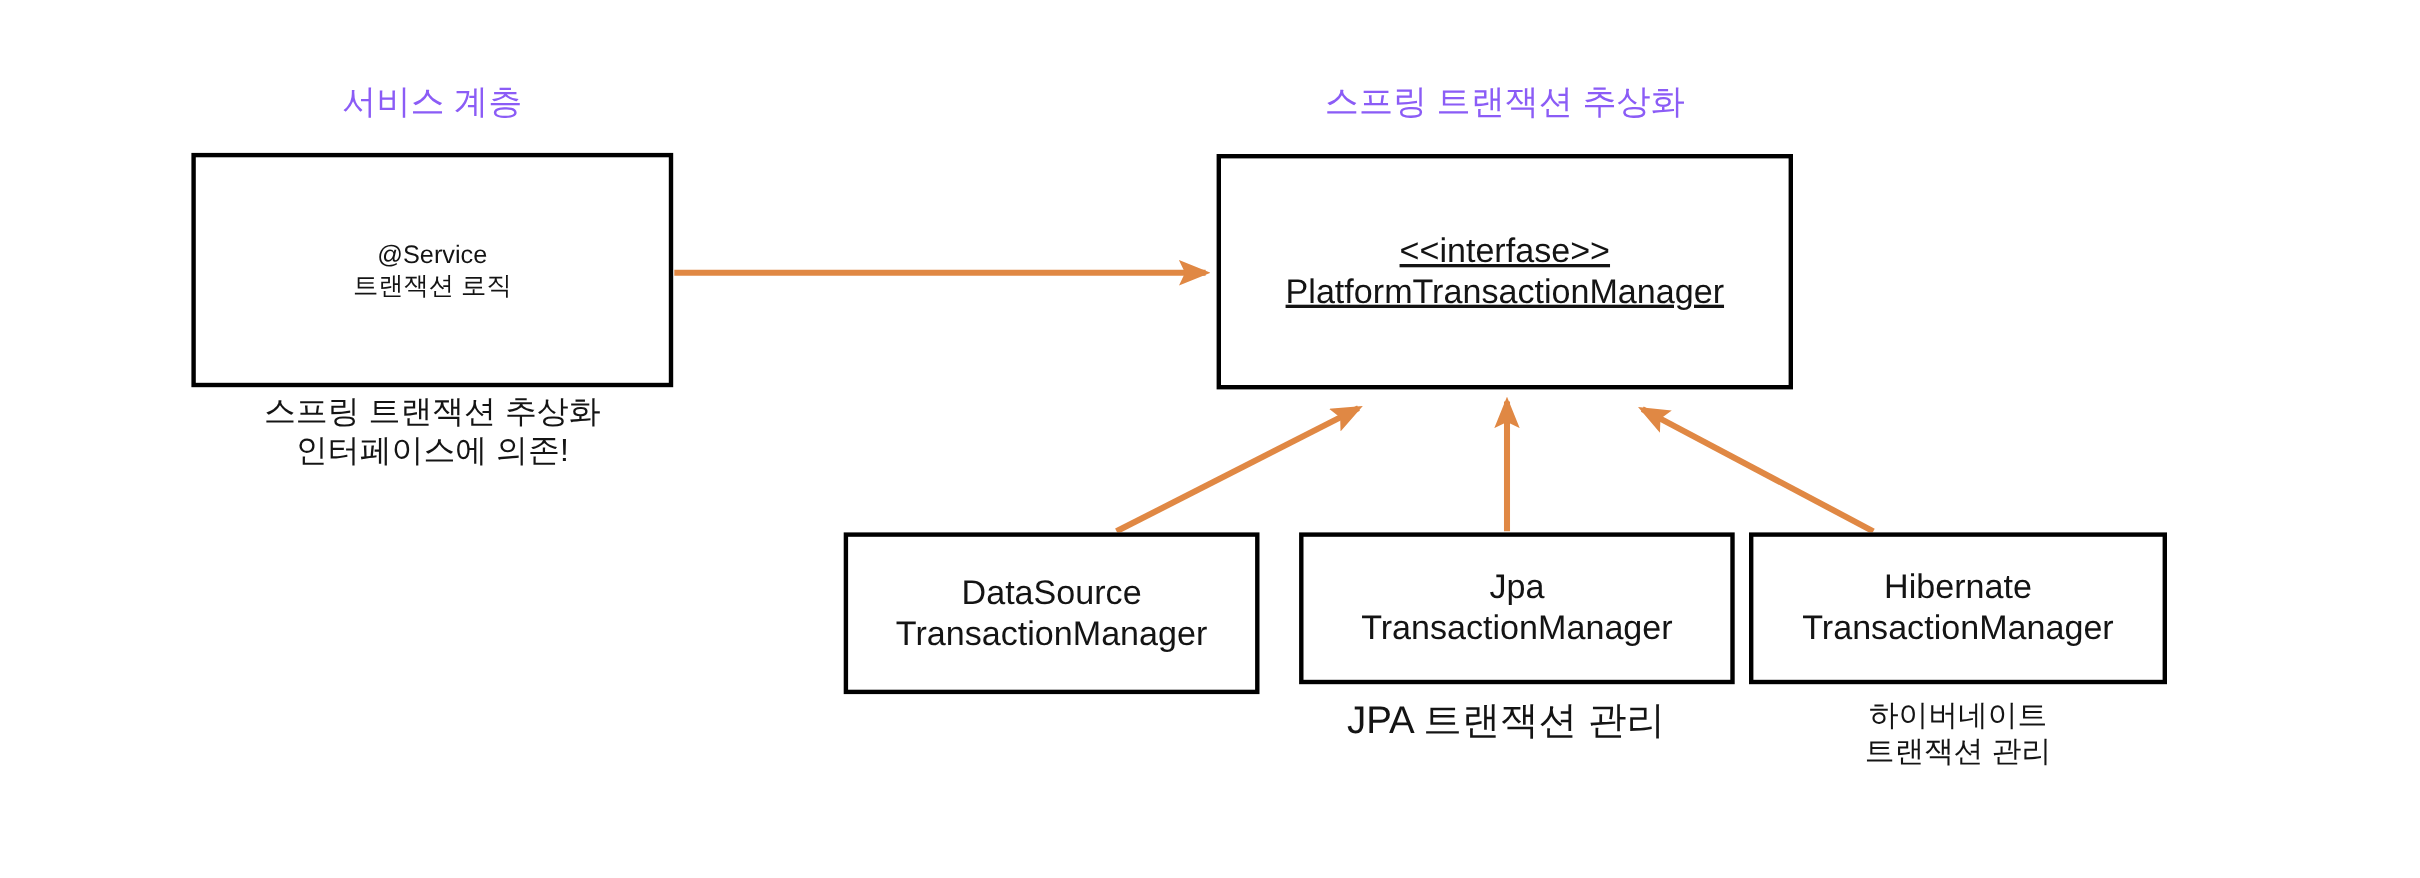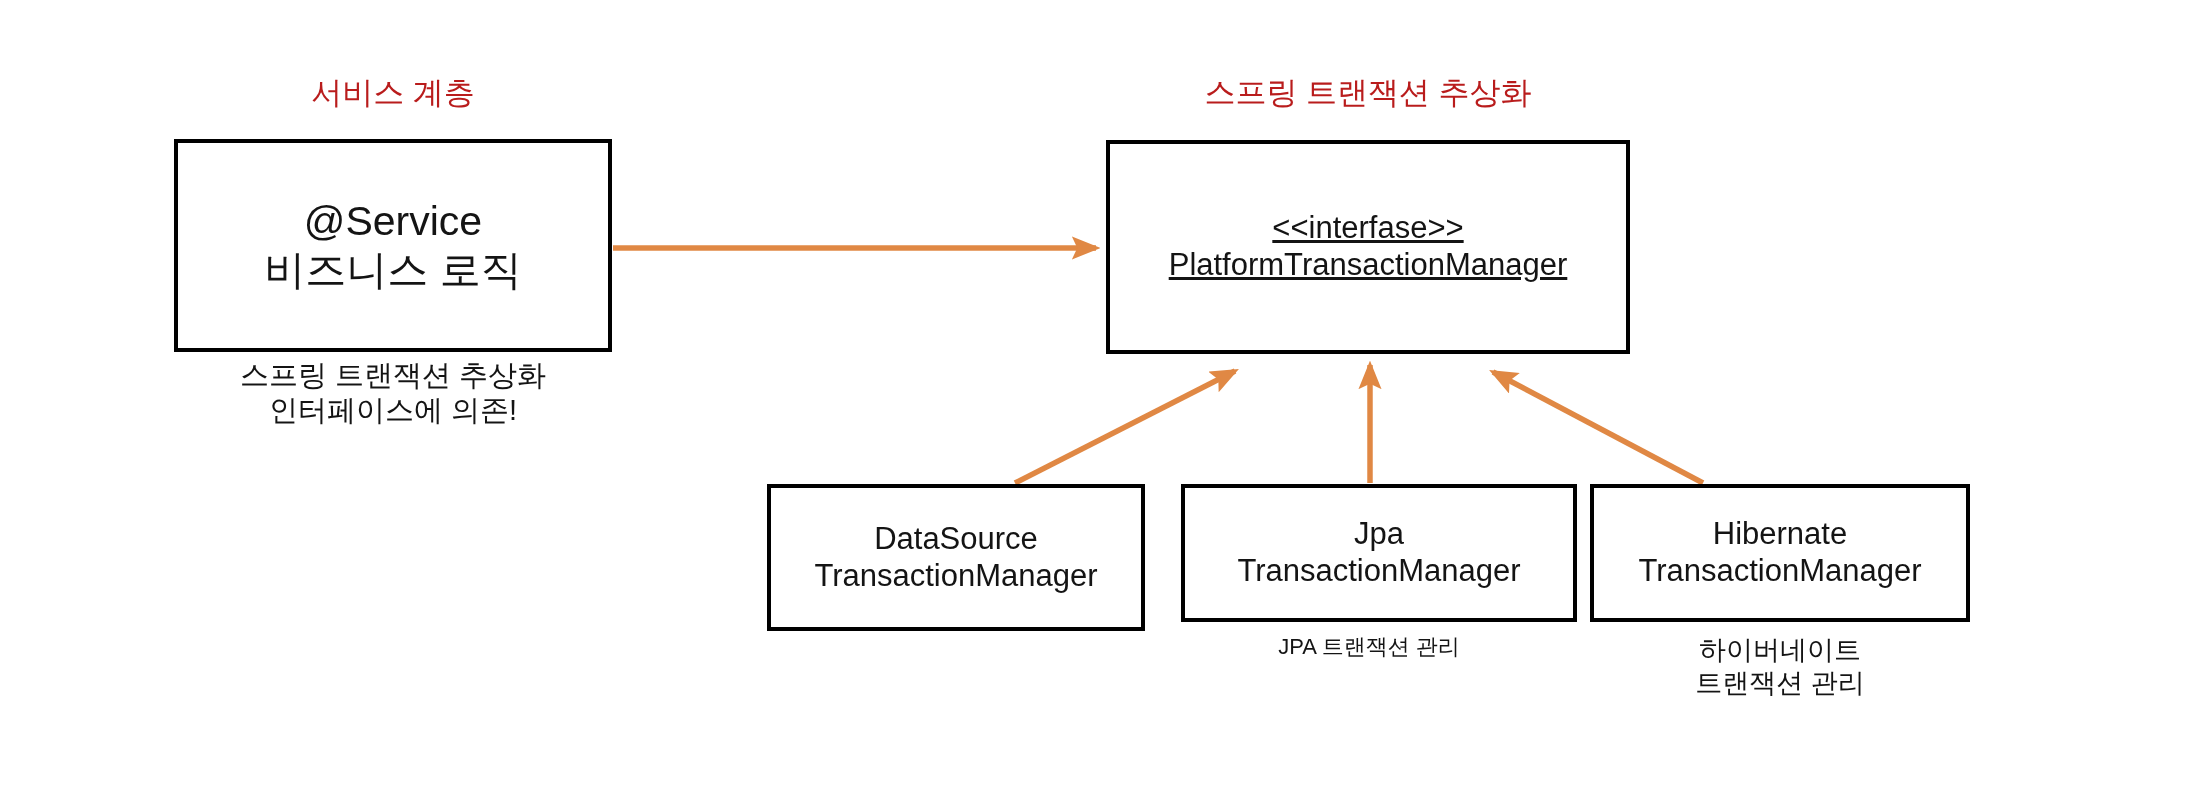--- a/index.html
+++ b/index.html
@@ -35,44 +35,44 @@
   .caption {
     position: absolute;
     text-align: center;
     color: #141414;
     white-space: pre-line;
     line-height: 1.22;
   }
   .title-label {
     position: absolute;
     text-align: center;
-    color: #b91c1c;
+    color: #8b5cf6;
     white-space: nowrap;
   }
   svg.arrows {
     position: absolute;
     left: 0;
     top: 0;
     width: 2200px;
     height: 798px;
     pointer-events: none;
   }
   
   #service-title  { left: 174px; top: 72px;  width: 438px; font-size: 31px; }
-  #service-box    { left: 174px; top: 139px; width: 438px; height: 213px; font-size: 41px; }
+  #service-box    { left: 174px; top: 139px; width: 438px; height: 213px; font-size: 23px; }
   #service-caption{ left: 124px; top: 358px; width: 538px; font-size: 29px; }
 
   #iface-title    { left: 1106px; top: 72px;  width: 524px; font-size: 31px; }
   #iface-box      { left: 1106px; top: 140px; width: 524px; height: 214px; font-size: 31px; text-decoration: underline; }
 
   #ds-box         { left: 767px;  top: 484px; width: 378px; height: 147px; font-size: 31px; }
   #ds-caption     { left: 752px;  top: 634px; width: 408px; font-size: 29px; }
 
   #jpa-box        { left: 1181px; top: 484px; width: 396px; height: 138px; font-size: 31px; }
-  #jpa-caption    { left: 1166px; top: 634px; width: 406px; font-size: 22px; }
+  #jpa-caption    { left: 1166px; top: 634px; width: 406px; font-size: 35px; }
 
   #hb-box         { left: 1590px; top: 484px; width: 380px; height: 138px; font-size: 31px; }
   #hb-caption     { left: 1575px; top: 634px; width: 410px; font-size: 27px; }
 </style>
 </head>
 <body>
 
 <div id="canvas">
 
   <svg class="arrows" viewBox="0 0 2200 798" xmlns="http://www.w3.org/2000/svg">
@@ -88,21 +88,21 @@
 
     <line x1="1370" y1="483" x2="1370" y2="365" stroke="#E08844" stroke-width="5.5" marker-end="url(#arrowhead)"></line>
 
     <line x1="1703" y1="483" x2="1493" y2="372" stroke="#E08844" stroke-width="5.5" marker-end="url(#arrowhead)"></line>
   </svg>
 
   <div class="title-label" id="service-title">서비스 계층</div>
 
   <div class="box" id="service-box">
     <span class="box-line">@Service</span>
-    <span class="box-line">비즈니스 로직</span>
+    <span class="box-line">트랜잭션 로직</span>
   </div>
 
   <div class="caption" id="service-caption">스프링 트랜잭션 추상화
 인터페이스에 의존!</div>
 
   <div class="title-label" id="iface-title">스프링 트랜잭션 추상화</div>
 
   <div class="box" id="iface-box">
     <span class="box-line">&lt;&lt;interfase&gt;&gt;</span>
     <span class="box-line">PlatformTransactionManager</span>

